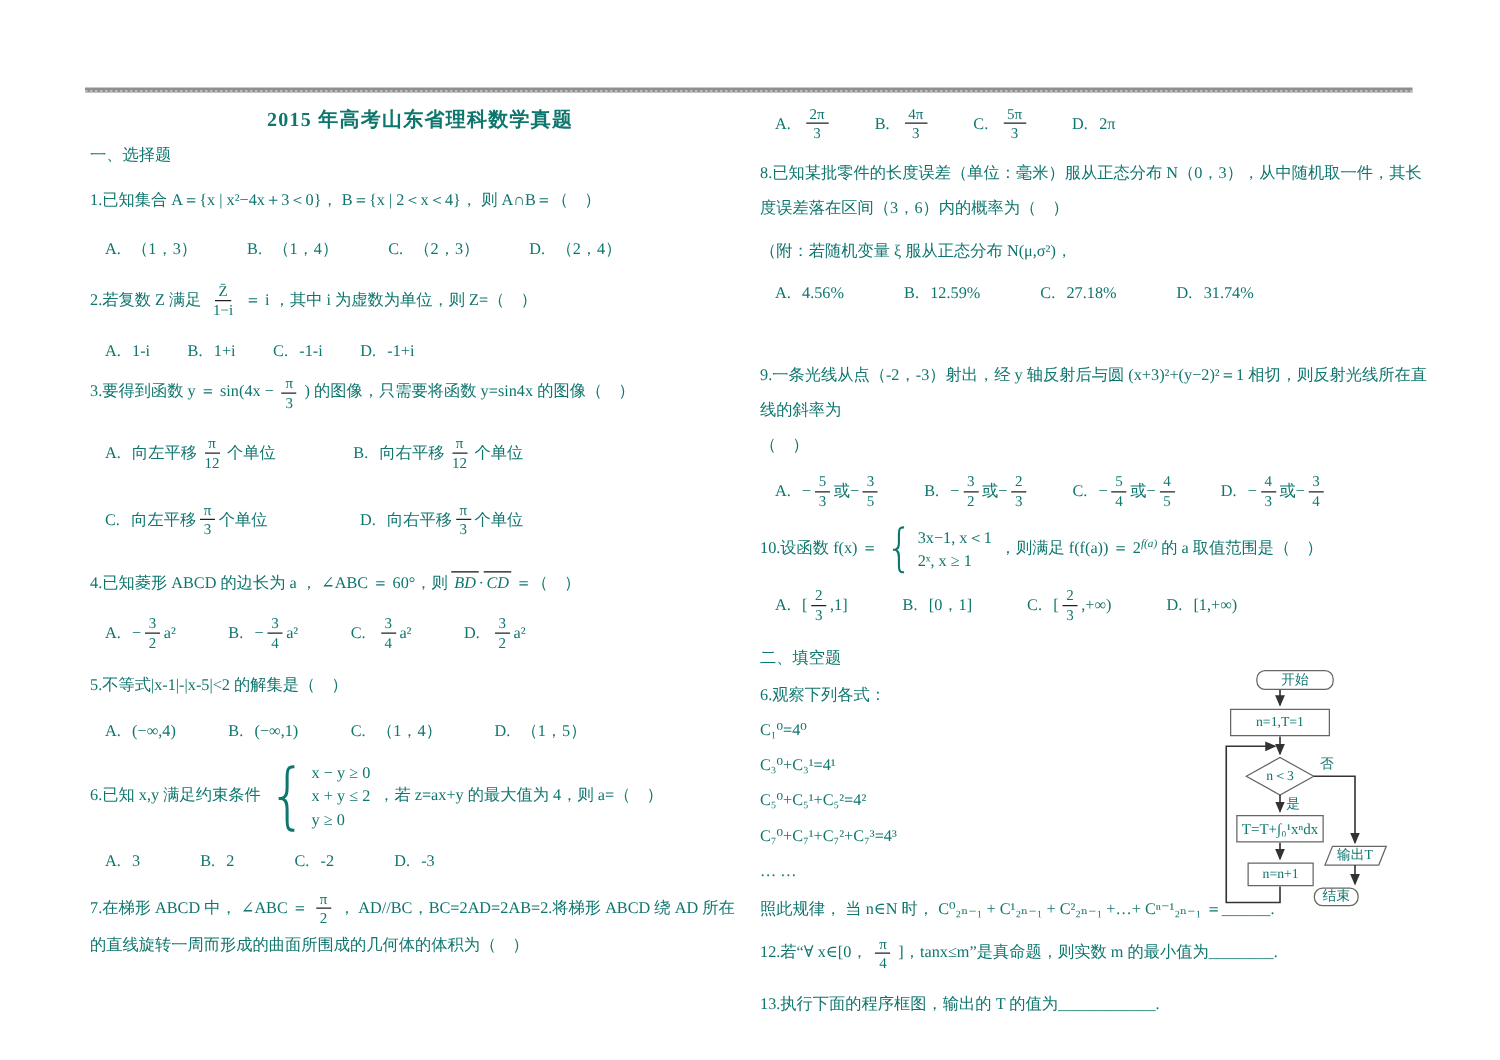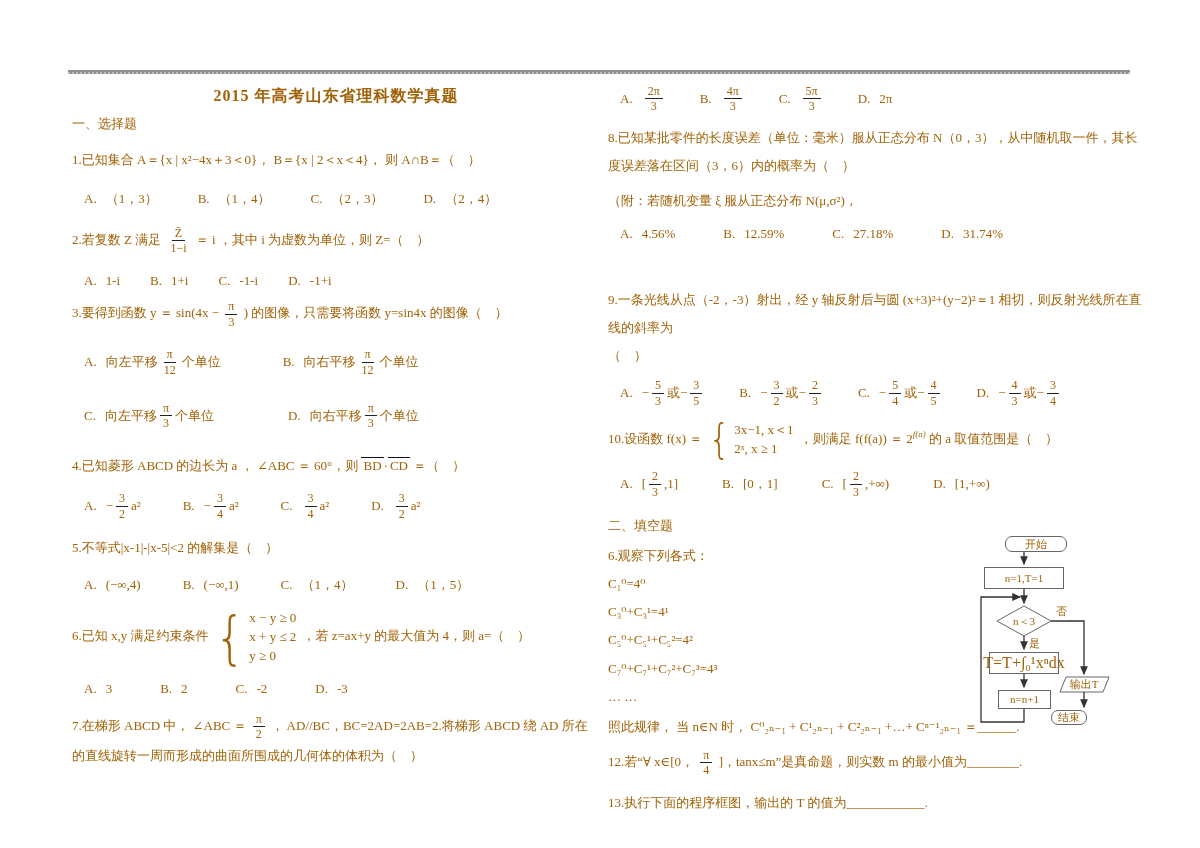--- a/index.html
+++ b/index.html
@@ -1,16 +1,16 @@
 <!DOCTYPE html>
 <html><head>
 <meta charset="utf-8">
 <style>
   html,body{margin:0;padding:0;background:#fff;}
-  .page{position:relative;width:1200px;height:848px;background:#ffffff;color:#a16207;
+  .page{position:relative;width:1200px;height:848px;background:#ffffff;color:#0f766e;
         font-family:"Liberation Serif","DejaVu Serif",serif;font-size:13px;overflow:hidden;}
   .divider{position:absolute;left:68px;top:70px;width:1062px;height:2px;background:#8f8f8f;
            border-bottom:2px dotted #bdbdbd;}
   .col{position:absolute;top:80px;}
   .col-left{left:72px;width:528px;}
   .col-right{left:608px;width:534px;}
   .title{text-align:center;font-size:16px;letter-spacing:1px;margin-top:6px;font-weight:600;}
   .sec{margin-top:8px;}
   .stem{margin-top:14px;line-height:2.05;}
   .opts{display:flex;align-items:center;padding-left:12px;margin-top:16px;white-space:nowrap;}
@@ -19,21 +19,21 @@
   .frac{display:inline-flex;flex-direction:column;align-items:center;vertical-align:middle;
         line-height:1.2;font-size:12px;margin:0 3px;text-align:center;}
   .frac .fn{border-bottom:1px solid #222;padding:0 3px;}
   .frac .fd{padding:0 3px;}
   .cases{display:inline-flex;align-items:center;vertical-align:middle;margin:0 3px;}
   .cases .cbrace{font-family:"DejaVu Sans",sans-serif;font-weight:300;line-height:.9;
         transform:scaleY(1.2);margin-right:4px;}
   .cases.three .cbrace{font-size:48px;}
   .cases.two .cbrace{font-size:34px;}
   .cases .crows{display:flex;flex-direction:column;gap:3px;line-height:1.25;text-align:left;}
-  .vec{border-top:1px solid #111;padding:0 2px;}
+  .vec{border-top:1px solid #111;padding:0 2px;font-style:italic;}
   .f11{margin-top:6px;line-height:1.7;}
   sup.fsup{font-size:9px;font-style:italic;}
   
   .fc{position:absolute;left:960px;top:530px;width:225px;height:235px;}
   .fc svg{position:absolute;left:0;top:0;}
   .fcbox{position:absolute;border:1px solid #666;background:#fff;display:flex;align-items:center;
          justify-content:center;font-size:11px;line-height:1;box-sizing:border-box;}
   .fcround{border-radius:7px;}
   .fclabel{position:absolute;font-size:11px;line-height:1;}
   .fcplain{position:absolute;font-size:11px;line-height:1;display:flex;align-items:center;justify-content:center;}
@@ -446,18 +446,18 @@
 
       <polygon points="106,147 149,147 143,162 100,162" fill="#fff" stroke="#666" stroke-width="1"></polygon>
 
       <line x1="124" y1="162" x2="124" y2="177" stroke="#333" stroke-width="1.3" marker-end="url(#ah)"></line>
     </svg>
     <div class="fcbox fcround" style="left:45px;top:6px;width:62px;height:16px">开始</div>
     <div class="fcbox" style="left:24px;top:37px;width:80px;height:22px">n=1,T=1</div>
     <div class="fcplain" style="left:44px;top:84px;width:40px;height:14px">n＜3</div>
     <div class="fclabel" style="left:96px;top:76px">否</div>
     <div class="fclabel" style="left:69px;top:108px">是</div>
-    <div class="fcbox" style="left:29px;top:122px;width:70px;height:22px;font-size:16px">T=T+∫₀¹xⁿdx</div>
+    <div class="fcbox" style="left:29px;top:122px;width:70px;height:22px;font-size:12px">T=T+∫₀¹xⁿdx</div>
     <div class="fcbox" style="left:38px;top:160px;width:53px;height:19px">n=n+1</div>
     <div class="fcplain" style="left:102px;top:148px;width:44px;height:13px">输出T</div>
     <div class="fcbox fcround" style="left:91px;top:180px;width:36px;height:15px">结束</div>
   </div>
 </div>
 
 </body></html>

